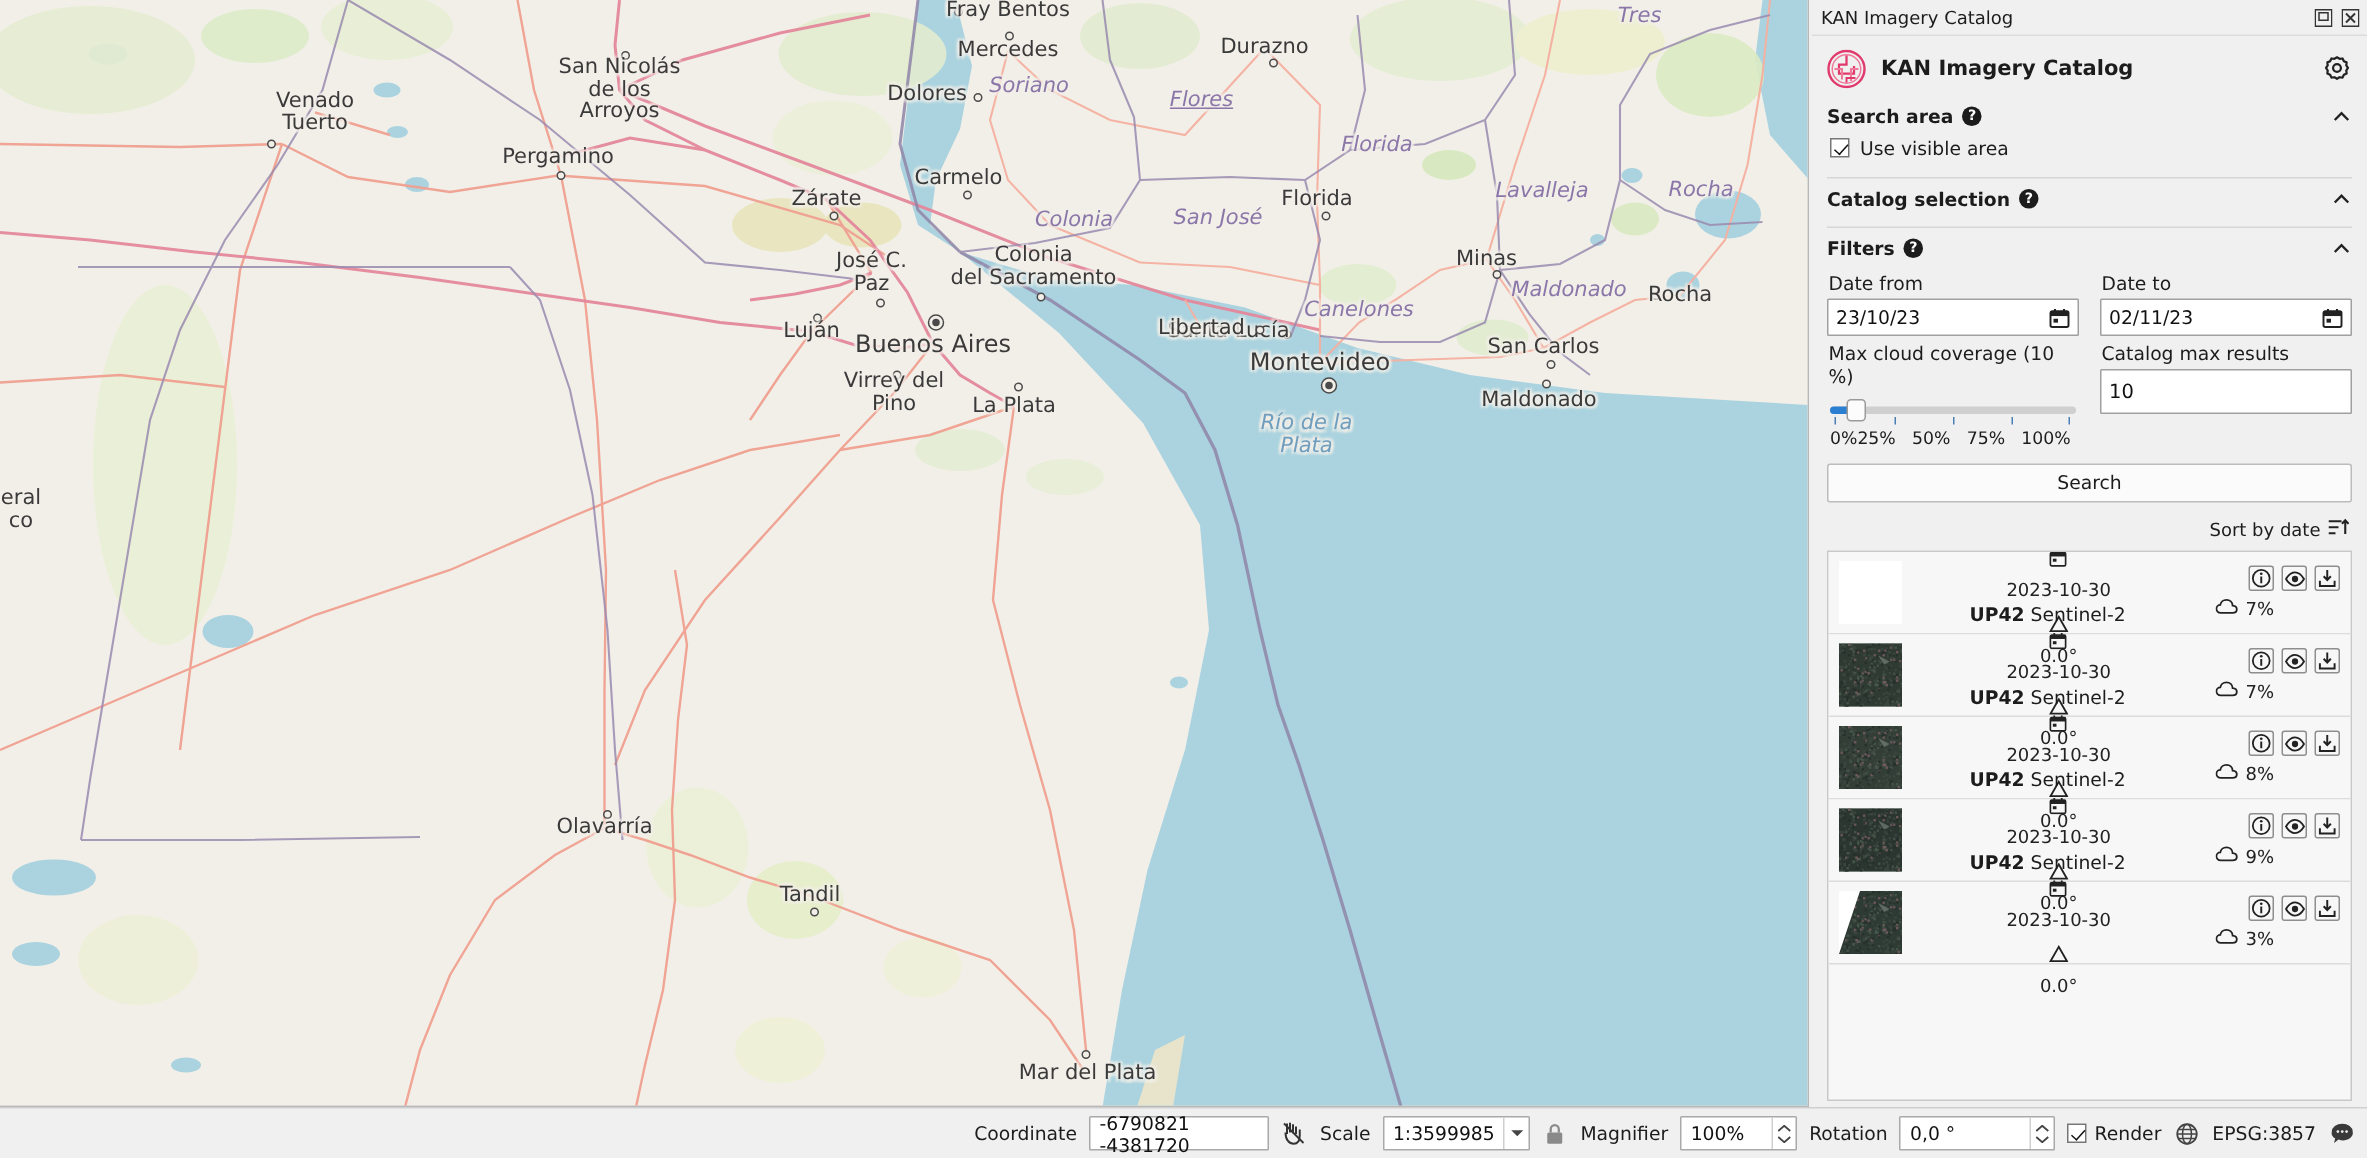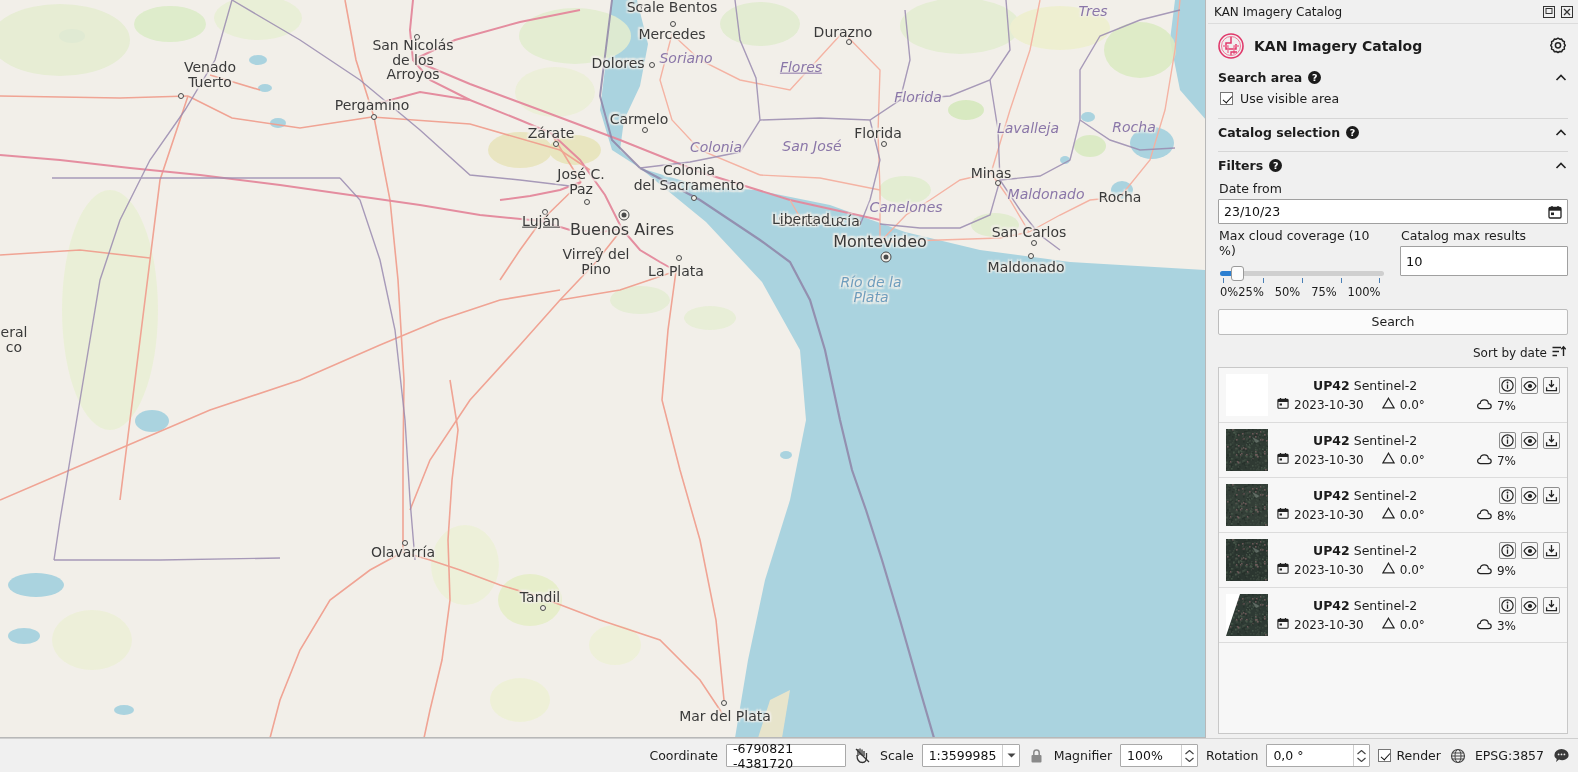--- a/index.html
+++ b/index.html
@@ -150,21 +150,21 @@
   }
   .res-row {
     display: flex; align-items: center; gap: 9px;
     padding: 5px 7px; border-bottom: 1px solid #dcdcdc; background: #f7f7f7;
     height: 55px; cursor: pointer;
   }
   .thumb { width: 42px; height: 42px; flex: none; border: 0; background: #2e3b34; }
   .res-mid { flex: 1; min-width: 0; }
   .res-title { font-size: 12.5px; color: #1c1c1c; }
   .res-title b { font-weight: bold; margin-left: 36px; }
-  .res-meta { display: flex; align-items: center; gap: 5px; font-size: 12px; color: #222; margin-top: 4px; }
+  .res-meta { display: flex; align-items: center; gap: 5px; font-size: 12px; color: #222; margin-top: 4px; flex-direction: column; }
   .res-meta .sep { width: 8px; }
   .res-right { display: flex; flex-direction: column; align-items: flex-end; gap: 5px; flex: none; }
   .icobtns { display: flex; gap: 5px; }
   .icobtn {
     width: 17px; height: 17px; border: 1px solid #8e8e8e; border-radius: 2px;
     background: #f7f7f7; display: flex; align-items: center; justify-content: center;
     cursor: pointer;
   }
   .cloudrow { display: flex; align-items: center; gap: 5px; font-size: 12px; color: #222; padding-right: 44px; }
 
@@ -355,21 +355,21 @@
           <div class="citydot" style="left: 374px; top: 117px;"></div>
           <div class="maplabel city" style="left: 372px; top: 105px;">
             <div>Pergamino</div>
           </div>
           <div class="citydot" style="left: 556px; top: 144px;"></div>
           <div class="maplabel city" style="left: 551px; top: 133px;">
             <div>Zárate</div>
           </div>
           <div class="citydot" style="left: 639px; top: 8px;"></div>
           <div class="maplabel city" style="left: 672px; top: 7px;">
-            <div>Scale Bentos</div>
+            <div>Fray Bentos</div>
           </div>
           <div class="citydot" style="left: 673px; top: 24px;"></div>
           <div class="maplabel city" style="left: 672px; top: 34px;">
             <div>Mercedes</div>
           </div>
           <div class="citydot" style="left: 652px; top: 65px;"></div>
           <div class="maplabel city" style="left: 618px; top: 63px;">
             <div>Dolores</div>
           </div>
           <div class="citydot" style="left: 849px; top: 42px;"></div>
@@ -388,21 +388,21 @@
           <div class="citydot" style="left: 884px; top: 144px;"></div>
           <div class="maplabel city" style="left: 878px; top: 133px;">
             <div>Florida</div>
           </div>
           <div class="citydot" style="left: 587px; top: 202px;"></div>
           <div class="maplabel city" style="left: 581px; top: 182px;">
             <div>José C.</div>
             <div>Paz</div>
           </div>
           <div class="citydot" style="left: 545px; top: 212px;"></div>
-          <div class="maplabel city" style="left: 541px; top: 221px; text-decoration: underline;">
+          <div class="maplabel city" style="left: 541px; top: 221px;">
             <div>Luján</div>
           </div>
           <div class="capdot" style="left: 624px; top: 215px;"></div>
           <div class="maplabel bigcity" style="left: 622px; top: 230px;">
             <div>Buenos Aires</div>
           </div>
           <div class="citydot" style="left: 858px; top: 223px;"></div>
           <div class="maplabel city" style="left: 819px; top: 221px;">
             <div>Santa Lucía</div>
           </div>
@@ -549,20 +549,34 @@
               <path d="M2.5 9 L7 4.5 L11.5 9" fill="none" stroke="#222" stroke-width="1.6"></path>
             </svg>
         </span>
       </div>
 
       <div class="grid2">
         <div class="col">
           <div class="fld-label">Date from</div>
           <div class="input-box">
             <span class="val">23/10/23</span>
+            <span class="cal-ico">
+              <svg width="14" height="14" viewBox="0 0 14 14">
+                <rect x="1" y="2.5" width="12" height="10.5" rx="1.2" fill="none" stroke="#222" stroke-width="1.3"></rect>
+                <rect x="1" y="2.5" width="12" height="3.2" fill="#222"></rect>
+                <path d="M4 1 L4 3.6 M10 1 L10 3.6" stroke="#222" stroke-width="1.4"></path>
+                <rect x="3" y="7.5" width="3" height="2.6" fill="#222"></rect>
+              </svg>
+            </span>
+          </div>
+        </div>
+        <div class="col">
+          <div class="fld-label">Date to</div>
+          <div class="input-box">
+            <span class="val">02/11/23</span>
             <span class="cal-ico">
               <svg width="14" height="14" viewBox="0 0 14 14">
                 <rect x="1" y="2.5" width="12" height="10.5" rx="1.2" fill="none" stroke="#222" stroke-width="1.3"></rect>
                 <rect x="1" y="2.5" width="12" height="3.2" fill="#222"></rect>
                 <path d="M4 1 L4 3.6 M10 1 L10 3.6" stroke="#222" stroke-width="1.4"></path>
                 <rect x="3" y="7.5" width="3" height="2.6" fill="#222"></rect>
               </svg>
             </span>
           </div>
         </div>

